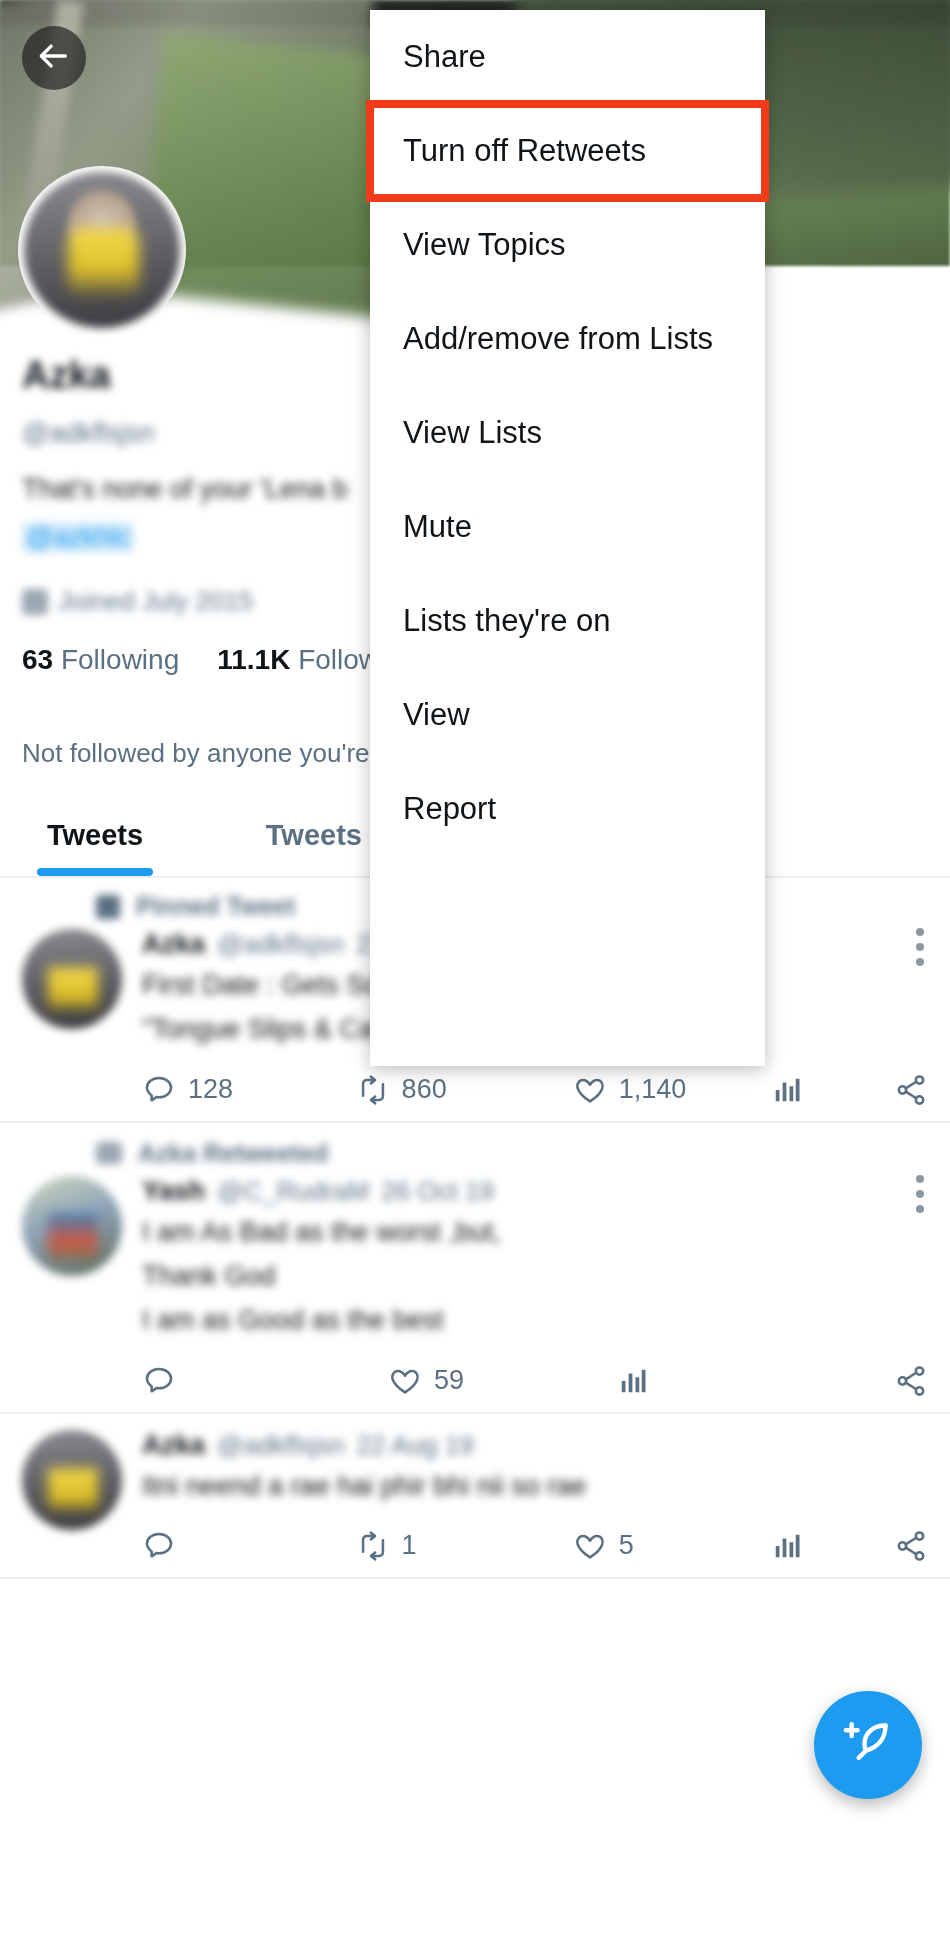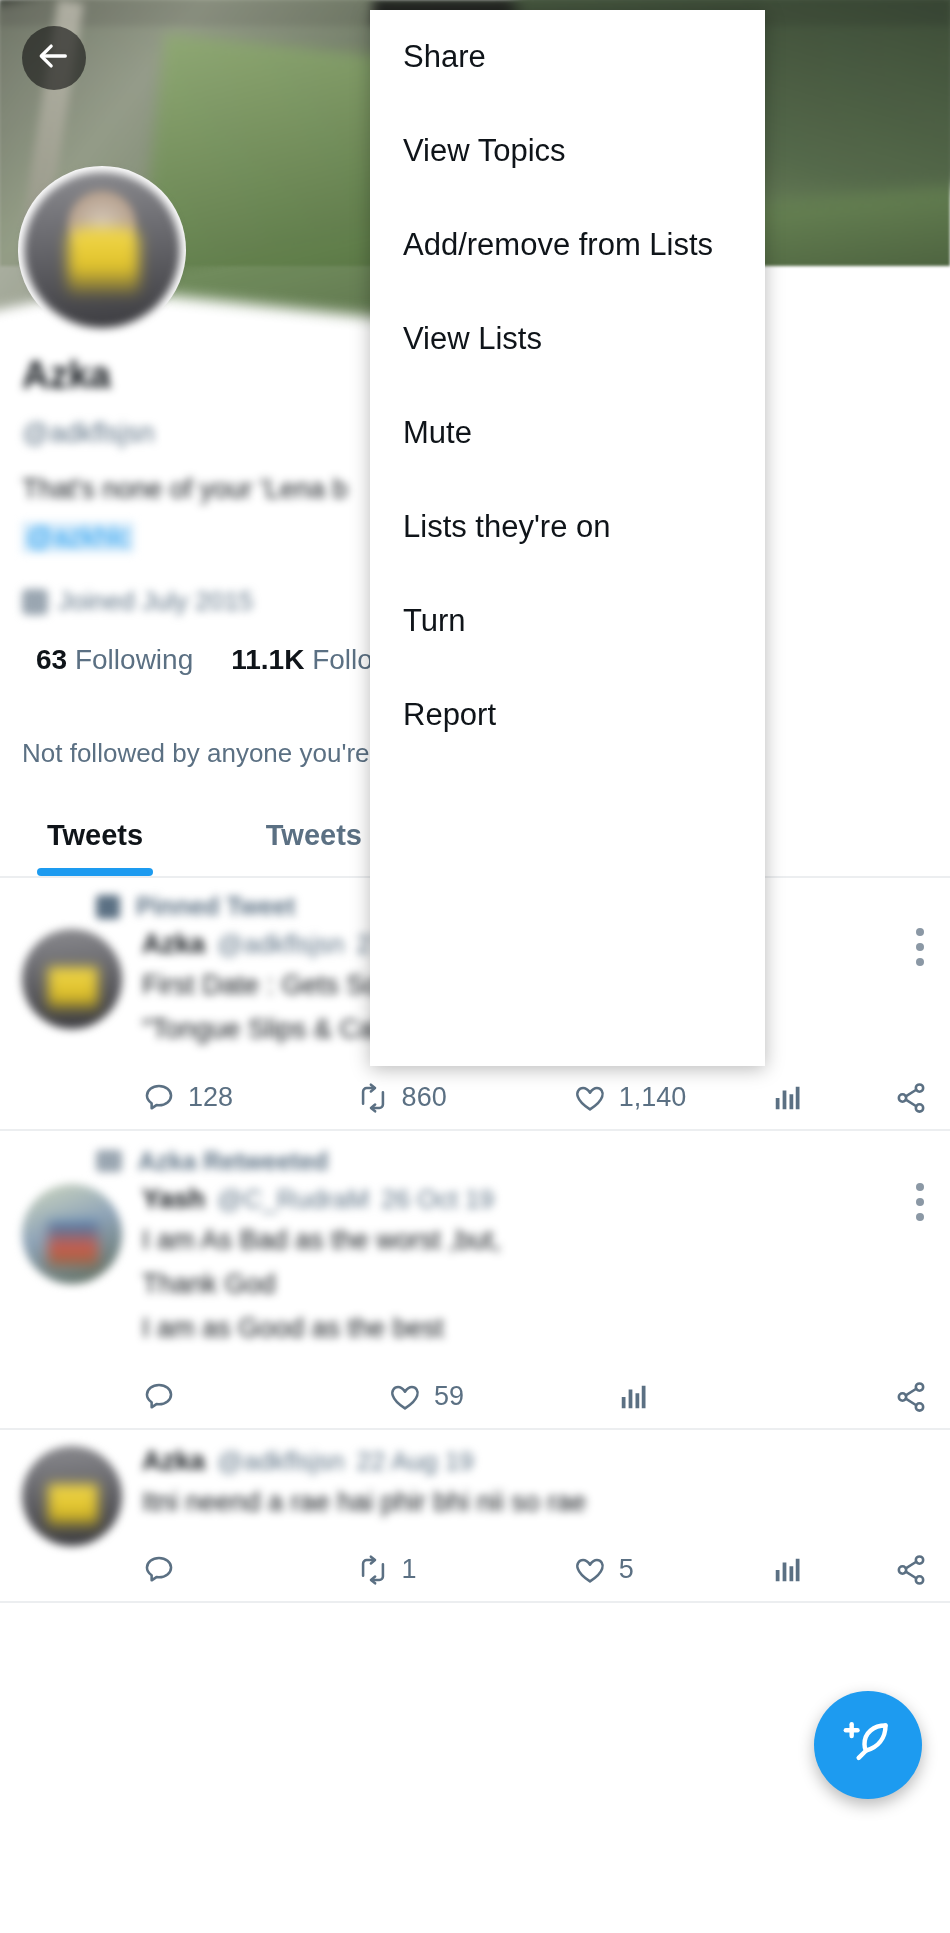--- a/index.html
+++ b/index.html
@@ -118,21 +118,21 @@
     display: flex; align-items: center; gap: 10px;
   }
   .joined .cal {
     width: 26px; height: 26px; border-radius: 5px; background: #9aa6b1;
     display: inline-block;
   }
 
   .stats {
     position: absolute; left: 22px; top: 378px;
     display: flex; align-items: baseline; gap: 38px;
-    font-size: 28px; color: #5b7083; white-space: nowrap; margin-left: 14px;
+    font-size: 28px; color: #5b7083; white-space: nowrap;
   }
   .stats b { color: #0f1419; font-weight: 700; }
 
   .notfollowed {
     position: absolute; left: 22px; top: 452px;
     font-size: 26px; color: #5b7083; white-space: nowrap; margin-top: 20px;
   }
   .tabrow {
     position: absolute; left: 0; top: 528px; width: 950px; height: 82px;
     display: flex; align-items: center;
@@ -207,21 +207,21 @@
   }
   .ttext .emoji { filter: blur(2px); }
   .more-dots {
     position: absolute; right: 26px; top: 52px;
     width: 8px; display: flex; flex-direction: column; gap: 7px; cursor: pointer;
   }
   .more-dots i { width: 8px; height: 8px; border-radius: 50%; background: #8b98a5; display: block; }
 
   .actions {
     display: flex; align-items: center;
-    margin-top: 32px; margin-left: 0;
+    margin-top: 24px; margin-left: 0;
   }
   .act {
     display: flex; align-items: center; gap: 12px;
     color: #5b7083; font-size: 27px; cursor: pointer;
   }
   .act svg { display: block; }
   .act.a1 { width: 246px; }
   .act.a2 { width: 250px; }
   .act.a3 { width: 230px; text-align: center; }
   .act.a4 { width: 140px; }
@@ -520,36 +520,39 @@
         <line x1="5" y1="4" x2="5" y2="9"></line>
           <line x1="2.5" y1="6.5" x2="7.5" y2="6.5"></line>
       </svg>
     </span>
   </div>
 
   <div class="menu">
     <div class="menu-item">
       <span>Share</span>
     </div>
+    <div class="menu-item highlight">
+      <span>Turn off Retweets</span>
+    </div>
     <div class="menu-item">
       <span>View Topics</span>
     </div>
     <div class="menu-item">
       <span>Add/remove from Lists</span>
     </div>
     <div class="menu-item">
       <span>View Lists</span>
     </div>
     <div class="menu-item">
       <span>Mute</span>
     </div>
     <div class="menu-item">
       <span>Lists they're on</span>
     </div>
     <div class="menu-item">
-      <span>Turn</span>
+      <span>View</span>
     </div>
     <div class="menu-item">
       <span>Report</span>
     </div>
   </div>
 
 </div>
 
 </body></html>

